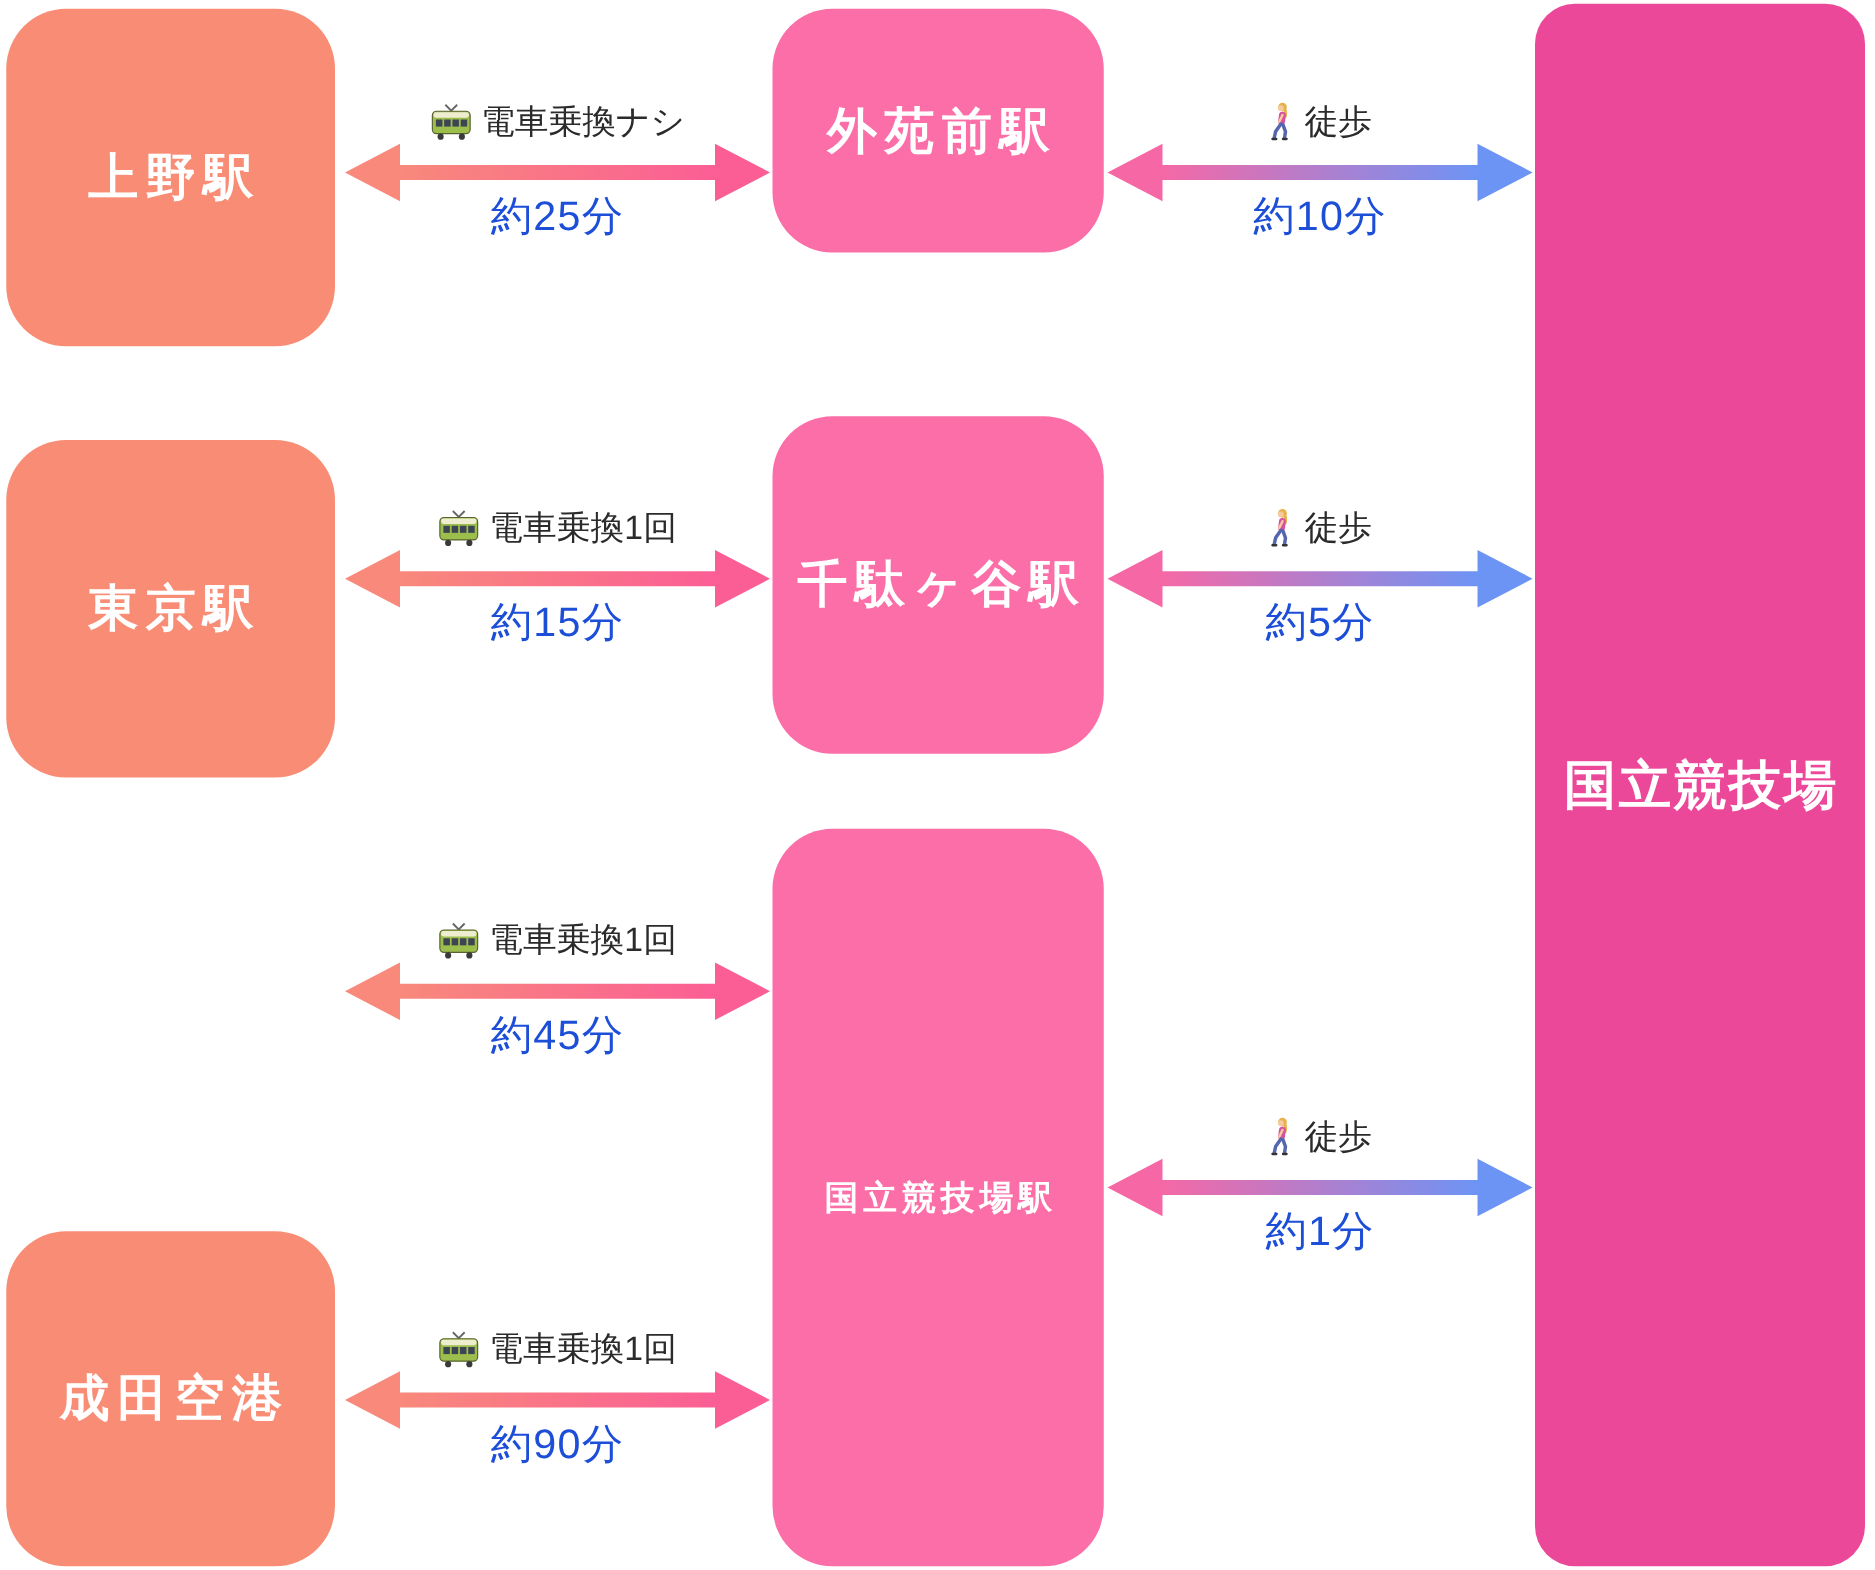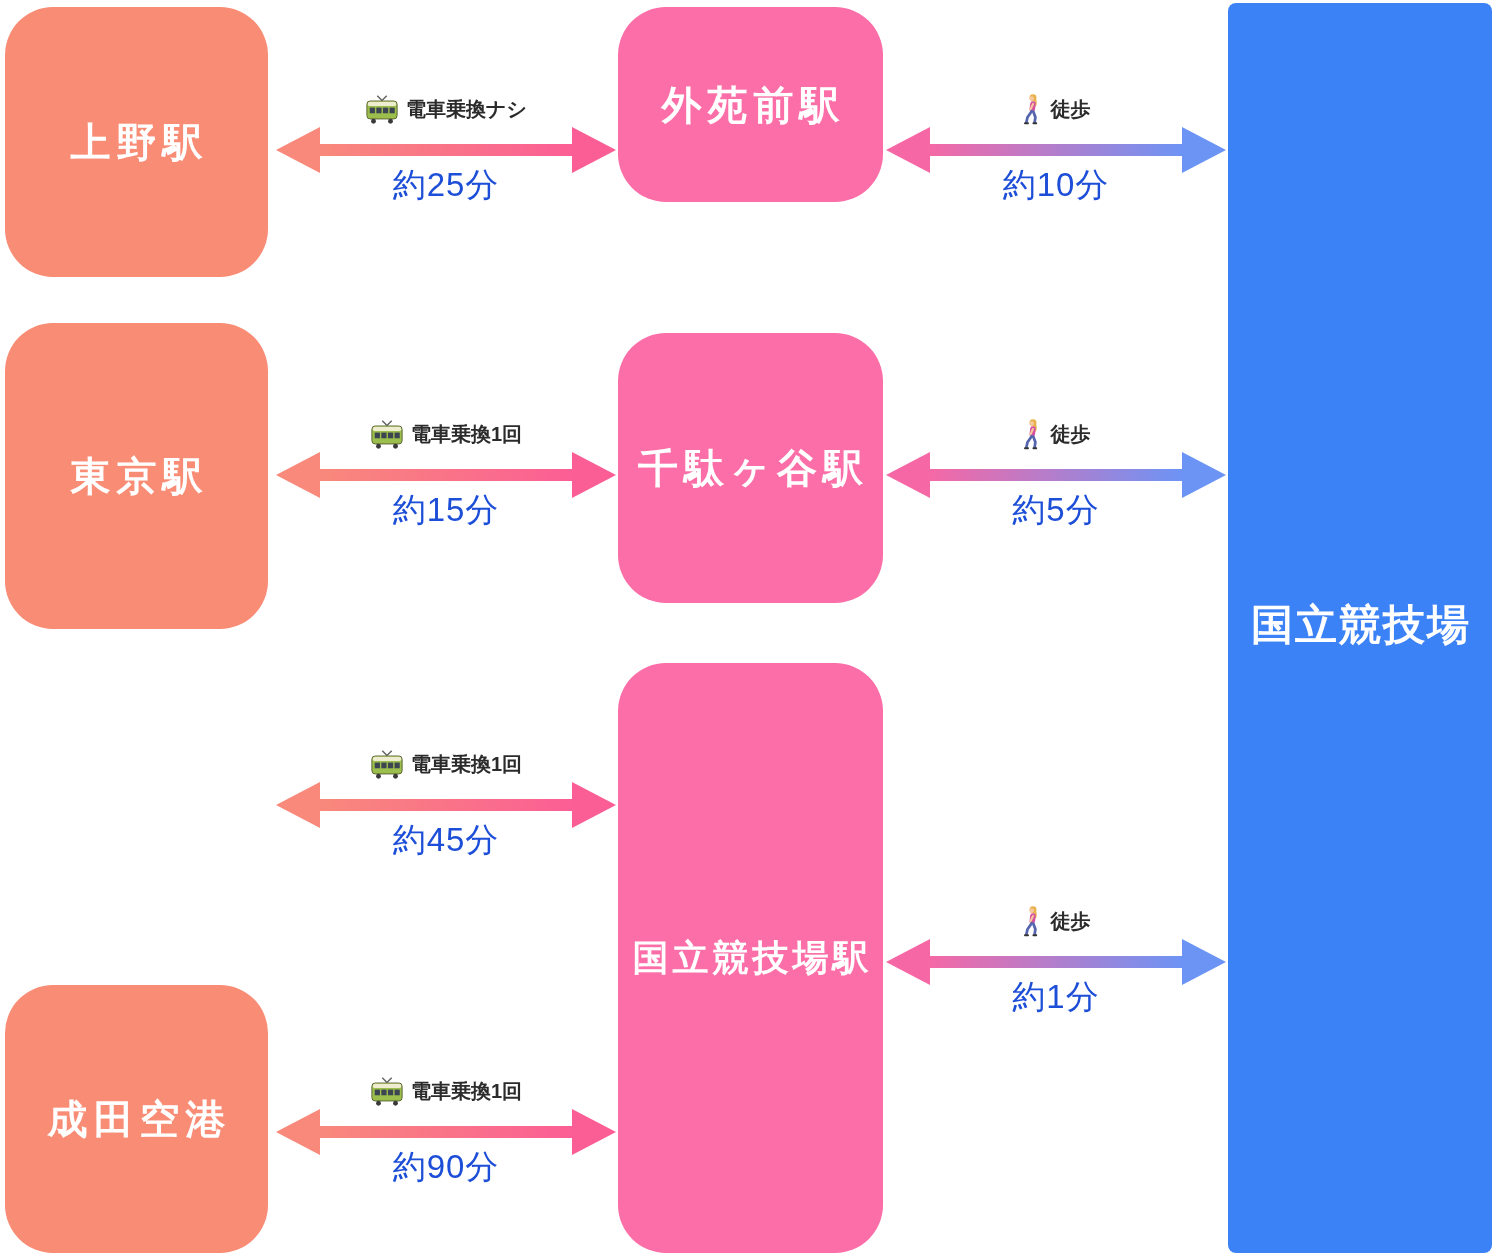--- a/index.html
+++ b/index.html
@@ -5,50 +5,50 @@
   html,body{margin:0;padding:0;background:#fff;}
   body{font-family:"Liberation Sans",sans-serif;}
   .canvas{position:relative;width:1500px;height:1256px;background:#ffffff;overflow:hidden;}
 
   
   .box{position:absolute;display:flex;align-items:center;justify-content:center;
        border-radius:48px;color:#fff;font-weight:bold;text-align:right;}
   .box span{line-height:1;white-space:nowrap;}
   .origin{left:5px;width:263px;background:#F98C75;}
   .mid{left:618px;width:265px;background:#FB6EA7;}
-  .dest{left:1228px;top:3px;width:264px;height:1250px;background:#3b82f6;border-radius:8px;font-family:Liberation Mono, monospace;}
+  .dest{left:1228px;top:3px;width:264px;height:1250px;background:#ec4899;border-radius:32px;}
   .fs40{font-size:40px;letter-spacing:6px;text-indent:6px;}
-  .fs34{font-size:36px;letter-spacing:4px;text-indent:4px;}
+  .fs34{font-size:27px;letter-spacing:4px;text-indent:4px;}
   .fs42{font-size:42px;letter-spacing:2px;text-indent:2px;}
 
   
   .link{position:absolute;width:340px;display:flex;flex-direction:column;align-items:center;}
-  .link-label{display:flex;align-items:center;gap:7px;font-weight:bold;font-size:20px;
-              color:#2B2B2B;line-height:36px;white-space:nowrap;margin-top:12px;}
+  .link-label{display:flex;align-items:center;gap:7px;font-weight:normal;font-size:27px;
+              color:#2B2B2B;line-height:36px;white-space:nowrap;}
   .link-time{font-size:33px;color:#1d4ed8;margin-top:-10px;letter-spacing:1px;white-space:nowrap;}
   .arrow{display:flex;align-items:center;height:46px;width:100%;}
   .head{width:0;height:0;border-top:23px solid transparent;border-bottom:23px solid transparent;flex:none;}
   .shaft{flex:1;height:12px;margin:0 -2px;}
   .train-arrow .head-l{border-right:44px solid #F8897B;}
   .train-arrow .head-r{border-left:44px solid #FB5E95;}
   .train-arrow .shaft{background:linear-gradient(90deg,#F8897B,#FB5E95);}
   .walk-arrow .head-l{border-right:44px solid #F668A5;}
   .walk-arrow .head-r{border-left:44px solid #6C94F5;}
   .walk-arrow .shaft{background:linear-gradient(90deg,#F668A5,#6C94F5);}
   .icon{flex:none;display:block;}
 </style>
 </head>
 <body>
 
 <div class="canvas">
 
   <div class="box origin" style="top:7px;height:270px;">
     <span class="fs40">上野駅</span>
   </div>
-  <div class="box origin" style="top:323px;height:306px;">
+  <div class="box origin" style="top:352px;height:270px;">
     <span class="fs40">東京駅</span>
   </div>
   <div class="box origin" style="top:985px;height:268px;">
     <span class="fs40">成田空港</span>
   </div>
 
   <div class="box mid" style="top:7px;height:195px;">
     <span class="fs40">外苑前駅</span>
   </div>
   <div class="box mid" style="top:333px;height:270px;">

